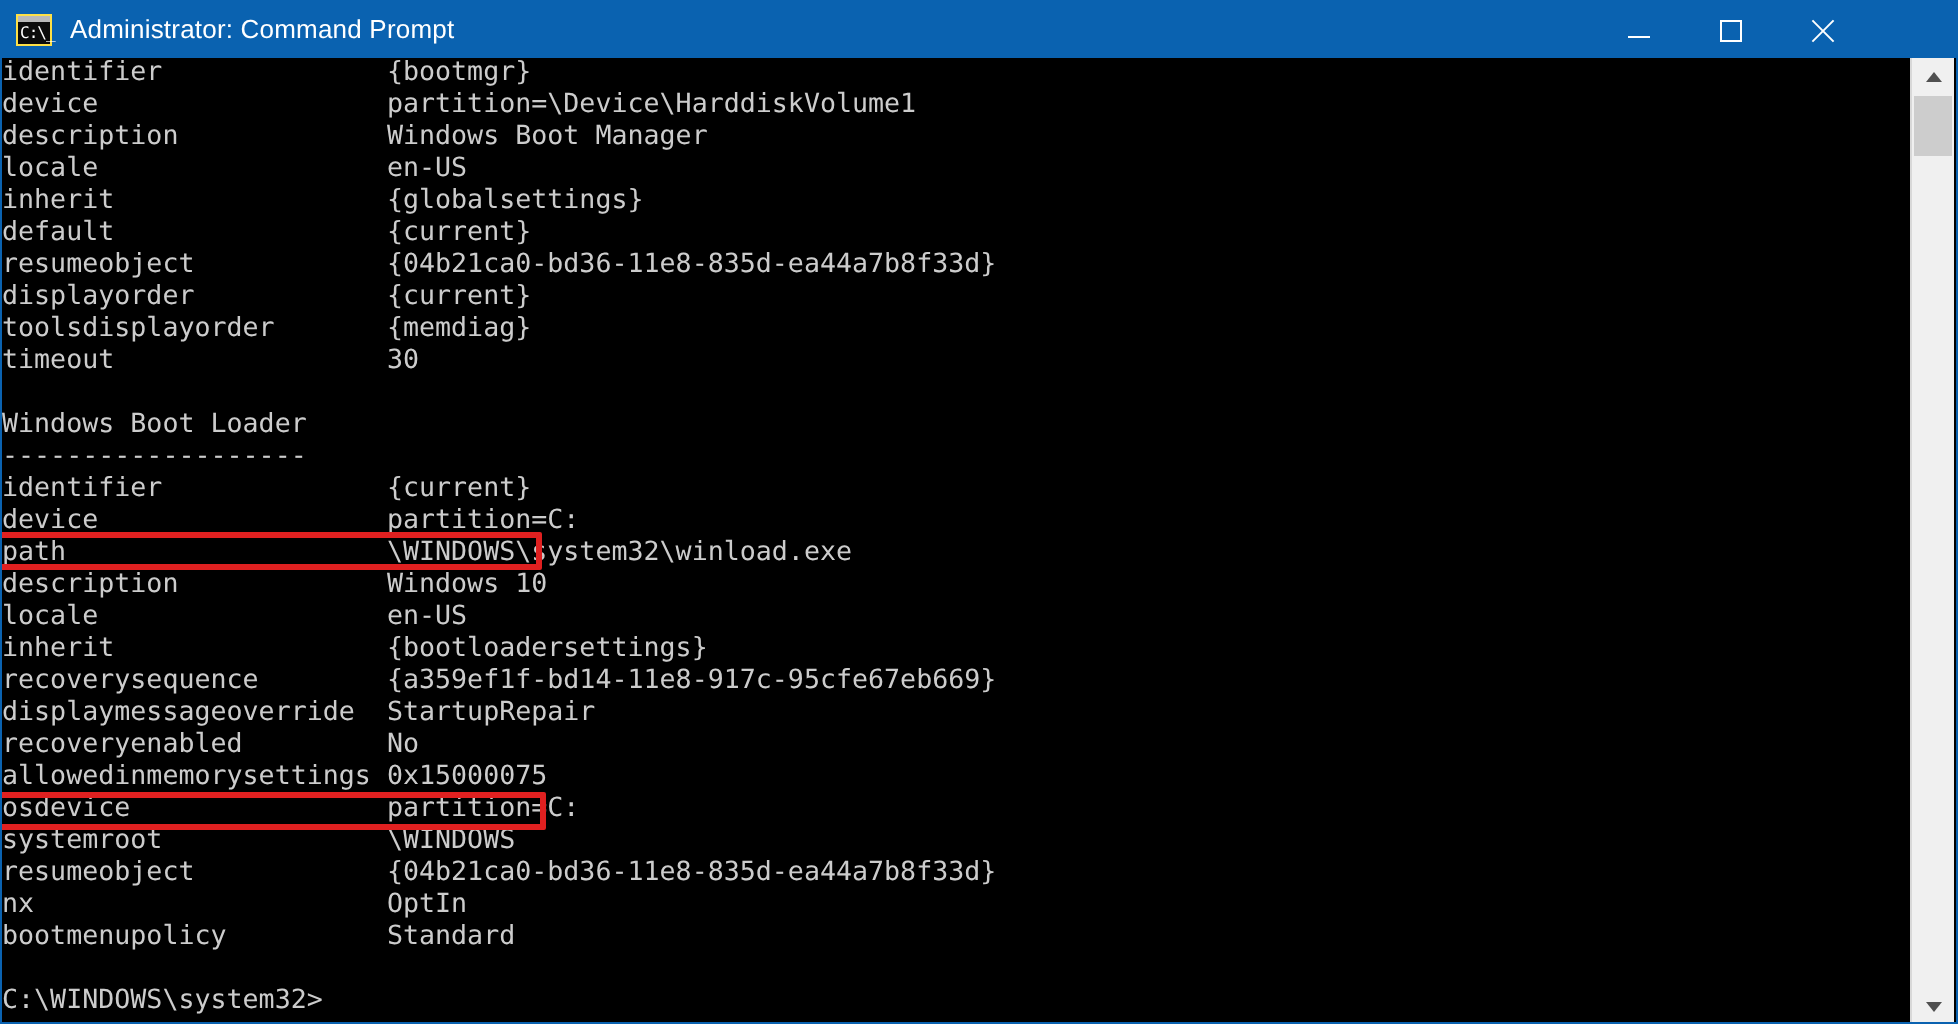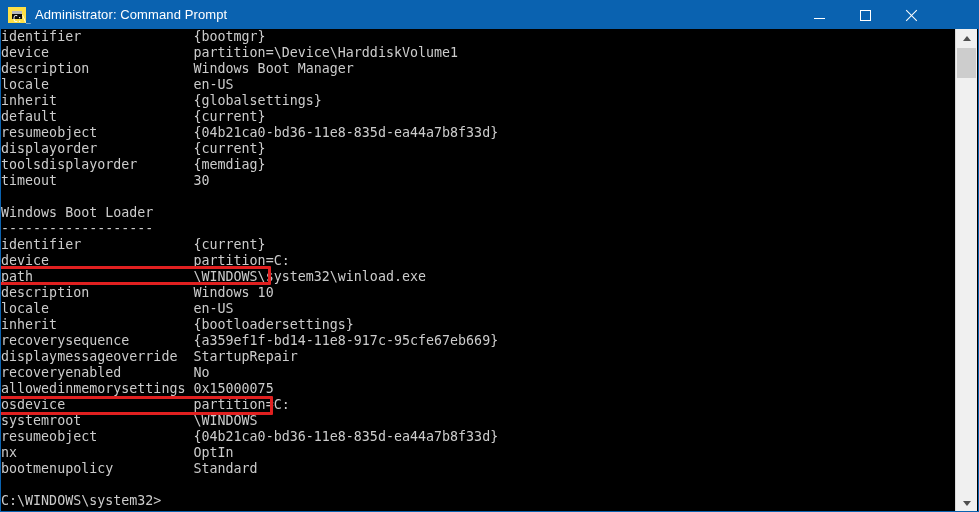--- a/index.html
+++ b/index.html
@@ -34,21 +34,21 @@
     display: flex;
     align-items: center;
     user-select: none;
   }
   #title-icon {
     width: 18px;
     height: 16px;
     margin-left: 7px;
     margin-right: 9px;
     background: #0c0c0c;
-    border: 4px solid #fde047;
+    border: 1px solid #fde047;
     box-sizing: border-box;
     position: relative;
     flex: none;
   }
   #title-icon .bar {
     position: absolute;
     left: 0; top: 0; right: 0;
     height: 3px;
     background: #b9b9b9;
   }

